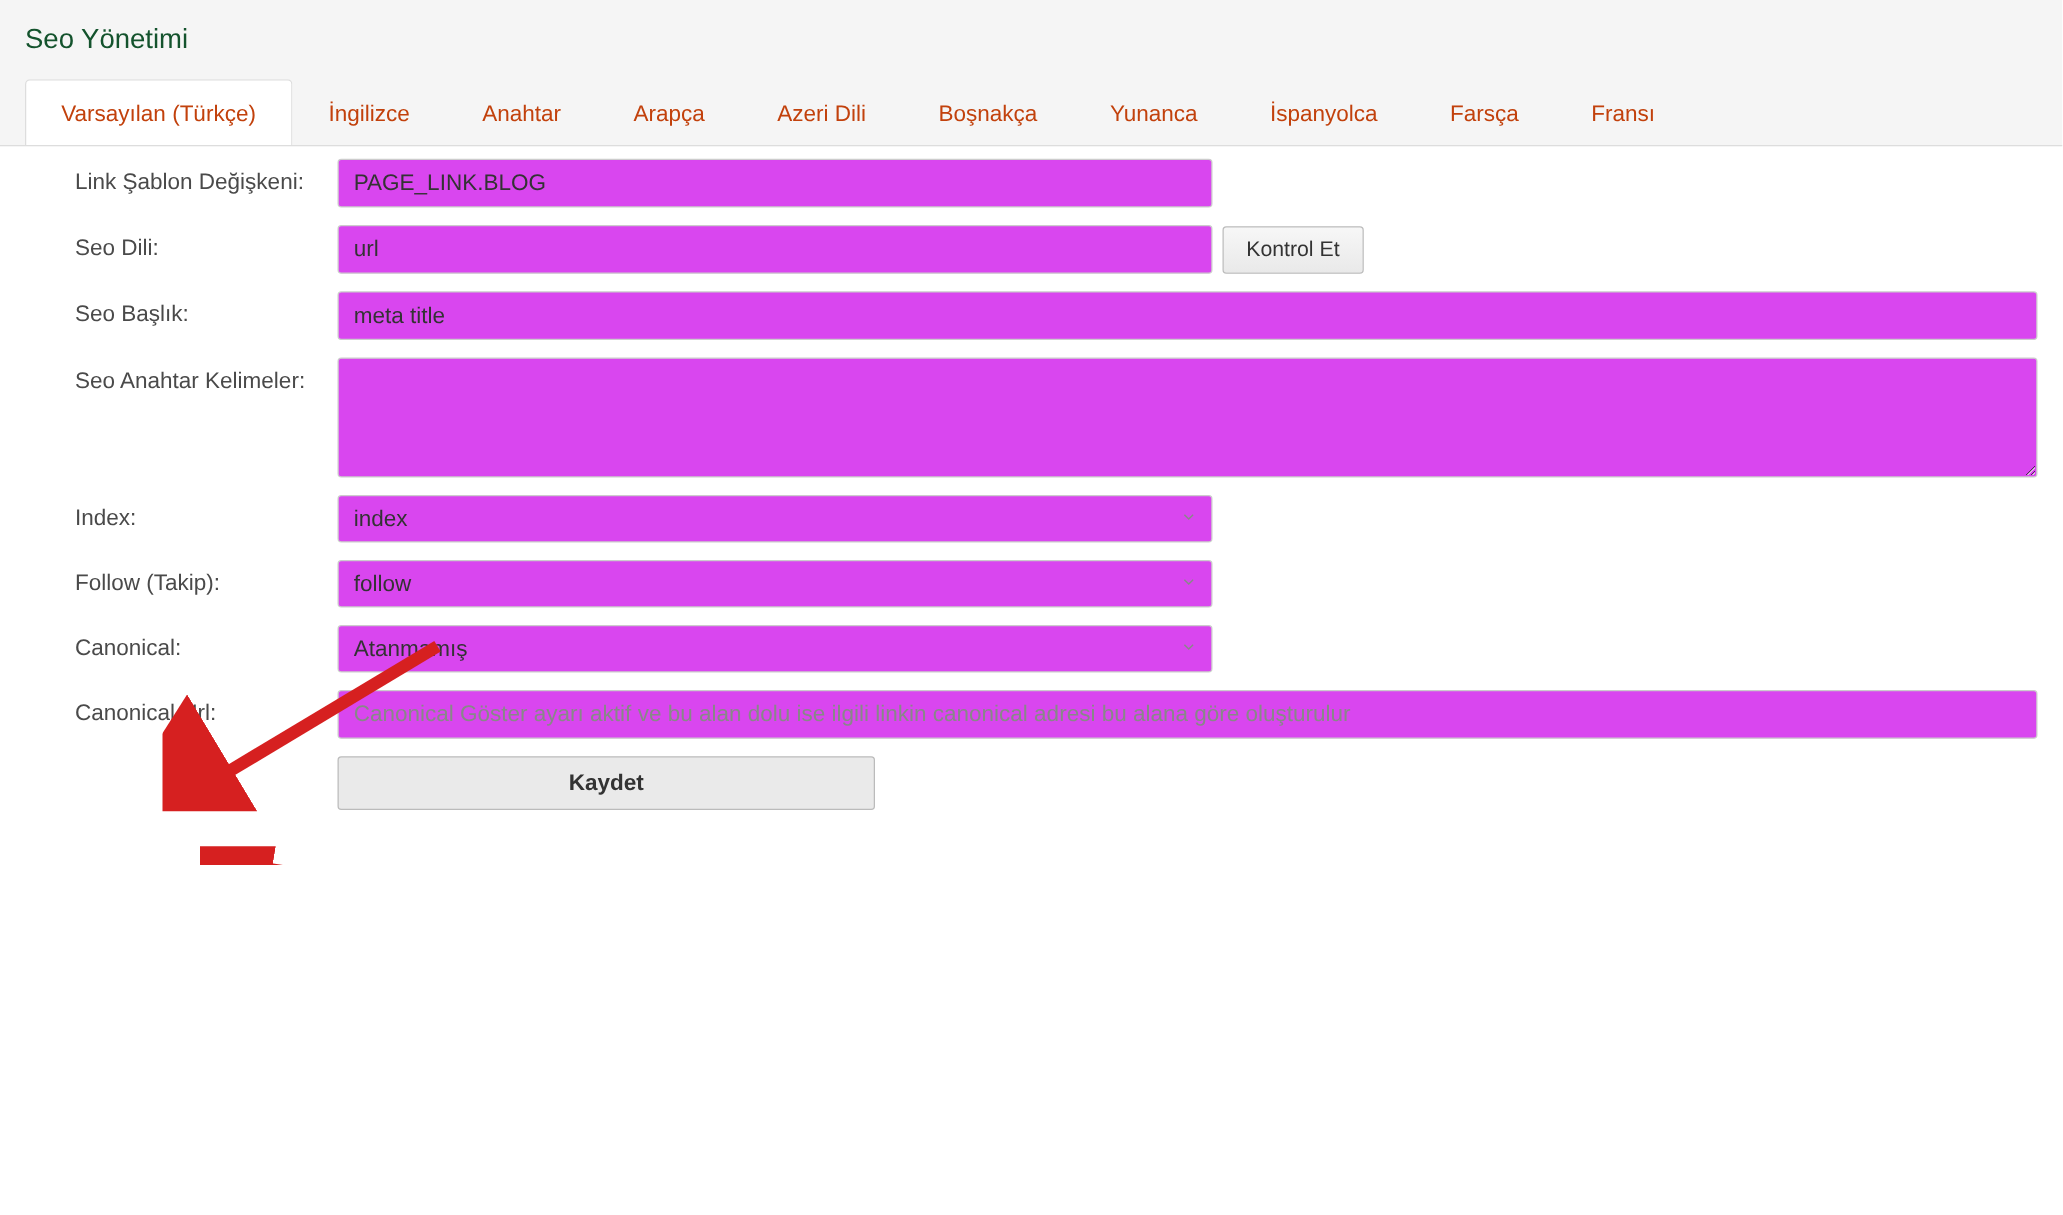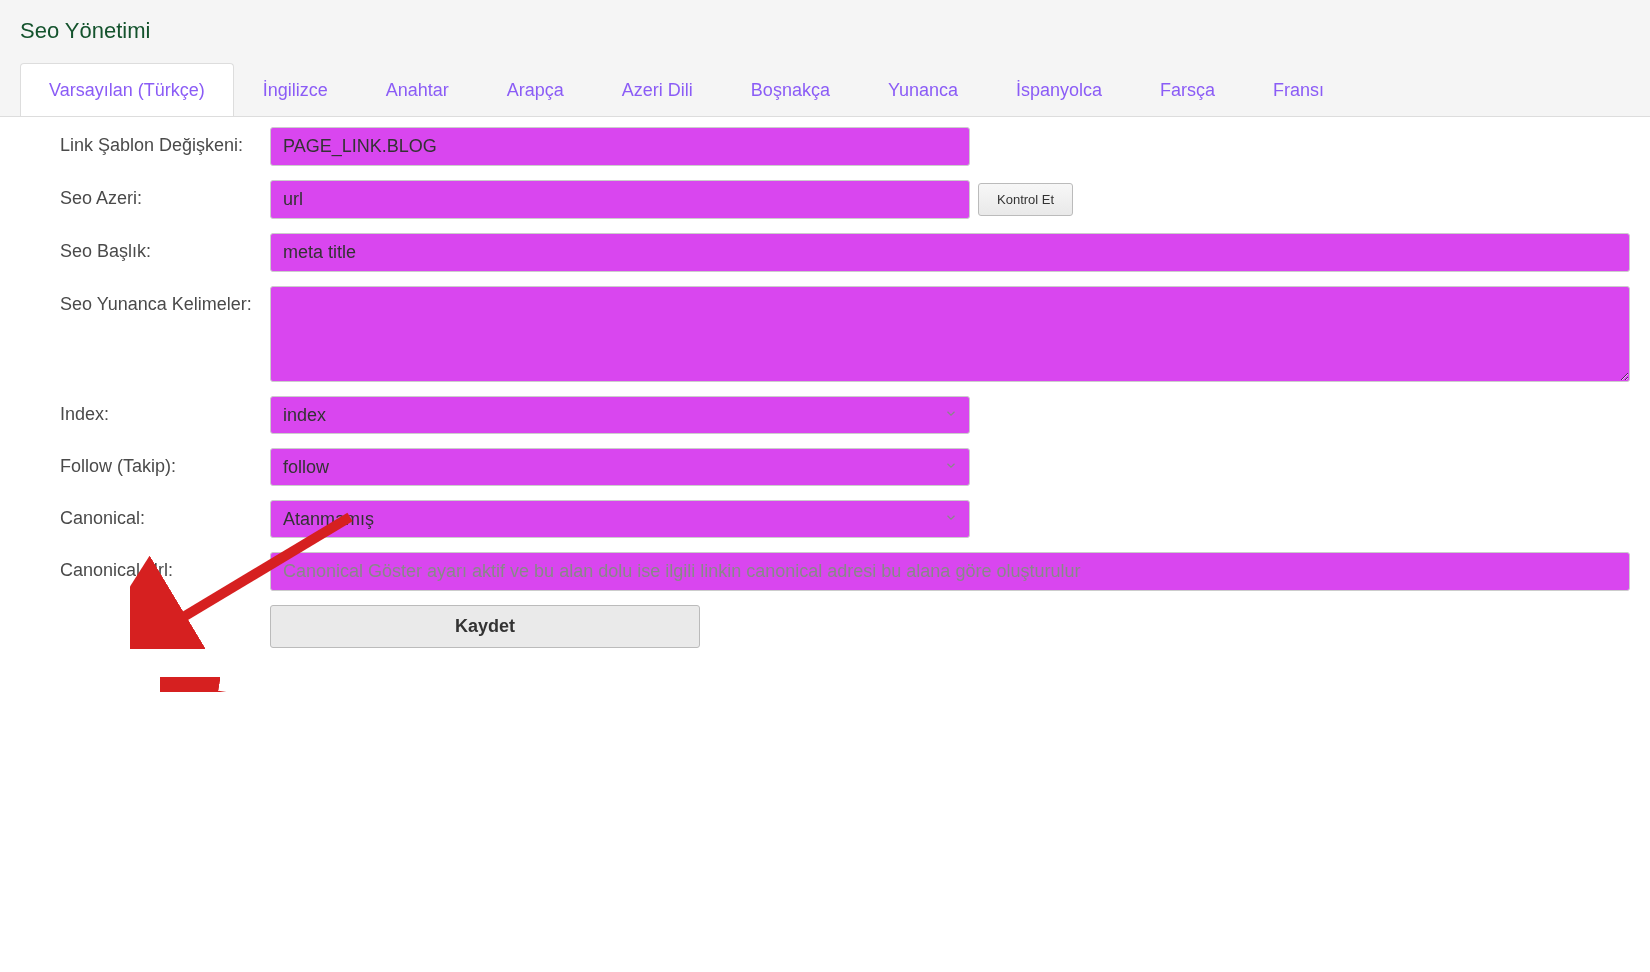--- a/index.html
+++ b/index.html
@@ -22,21 +22,21 @@
     }
     .tabs {
       display: flex;
       gap: 0;
       overflow-x: hidden;
       white-space: nowrap;
     }
     .tab {
       padding: 16px 28px;
       font-size: 18px;
-      color: #8b5cf6;
+      color: #c2410c;
       cursor: pointer;
       border: 1px solid transparent;
       border-bottom: none;
       position: relative;
       top: 1px;
       background: transparent;
     }
     .tab.active {
       background: #fff;
       border-color: #ddd;
@@ -96,21 +96,21 @@
     .select-chevron {
       position: absolute;
       right: 12px;
       top: 50%;
       transform: translateY(-50%);
       pointer-events: none;
       color: #888;
     }
     .btn {
       padding: 8px 18px;
-      font-size: 13px;
+      font-size: 17px;
       border: 1px solid #bbb;
       border-radius: 3px;
       background: linear-gradient(#f7f7f7, #e9e9e9);
       cursor: pointer;
       color: #333;
       font-family: inherit;
       white-space: nowrap;
     }
     .btn-save {
       width: 430px;
@@ -153,37 +153,37 @@
 <div class="form-area" style="position:relative;">
 
   <div class="form-row">
     <div class="form-label">Link Şablon Değişkeni:</div>
     <div class="form-control-wrap">
       <input class="input input-md" type="text" value="PAGE_LINK.BLOG" style="">
     </div>
   </div>
 
   <div class="form-row">
-    <div class="form-label">Seo Azeri:</div>
+    <div class="form-label">Seo Dili:</div>
     <div class="form-control-wrap">
       <input class="input input-md" type="text" value="url" style="">
       <button class="btn">Kontrol Et</button>
     </div>
   </div>
 
   <div class="form-row">
     <div class="form-label">Seo Başlık:</div>
     <div class="form-control-wrap">
       <input class="input" type="text" value="meta title" style="">
     </div>
   </div>
 
 
   <div class="form-row">
-    <div class="form-label">Seo Yunanca Kelimeler:</div>
+    <div class="form-label">Seo Anahtar Kelimeler:</div>
     <div class="form-control-wrap">
       <textarea class="textarea" style=""></textarea>
     </div>
   </div>
 
   <div class="form-row">
     <div class="form-label">Index:</div>
     <div class="form-control-wrap">
       <div class="select-wrap">
         <select class="select">

